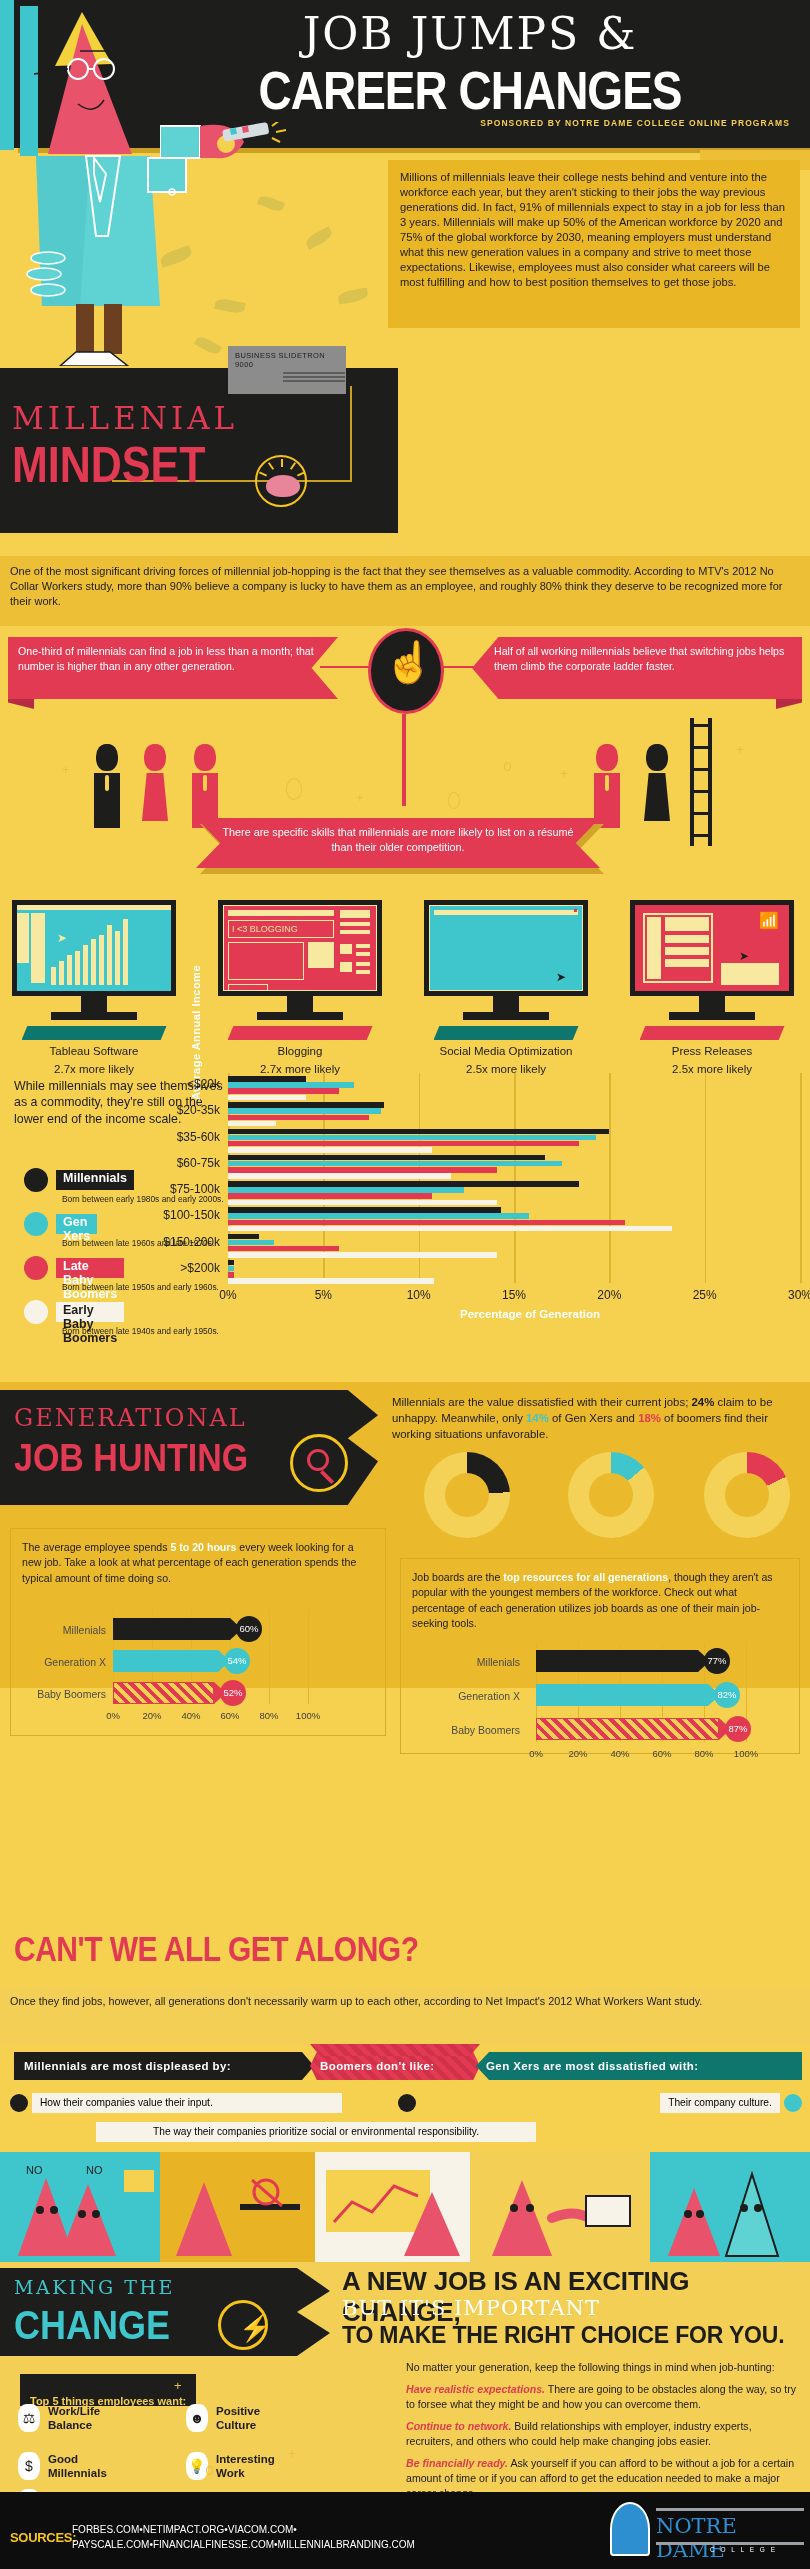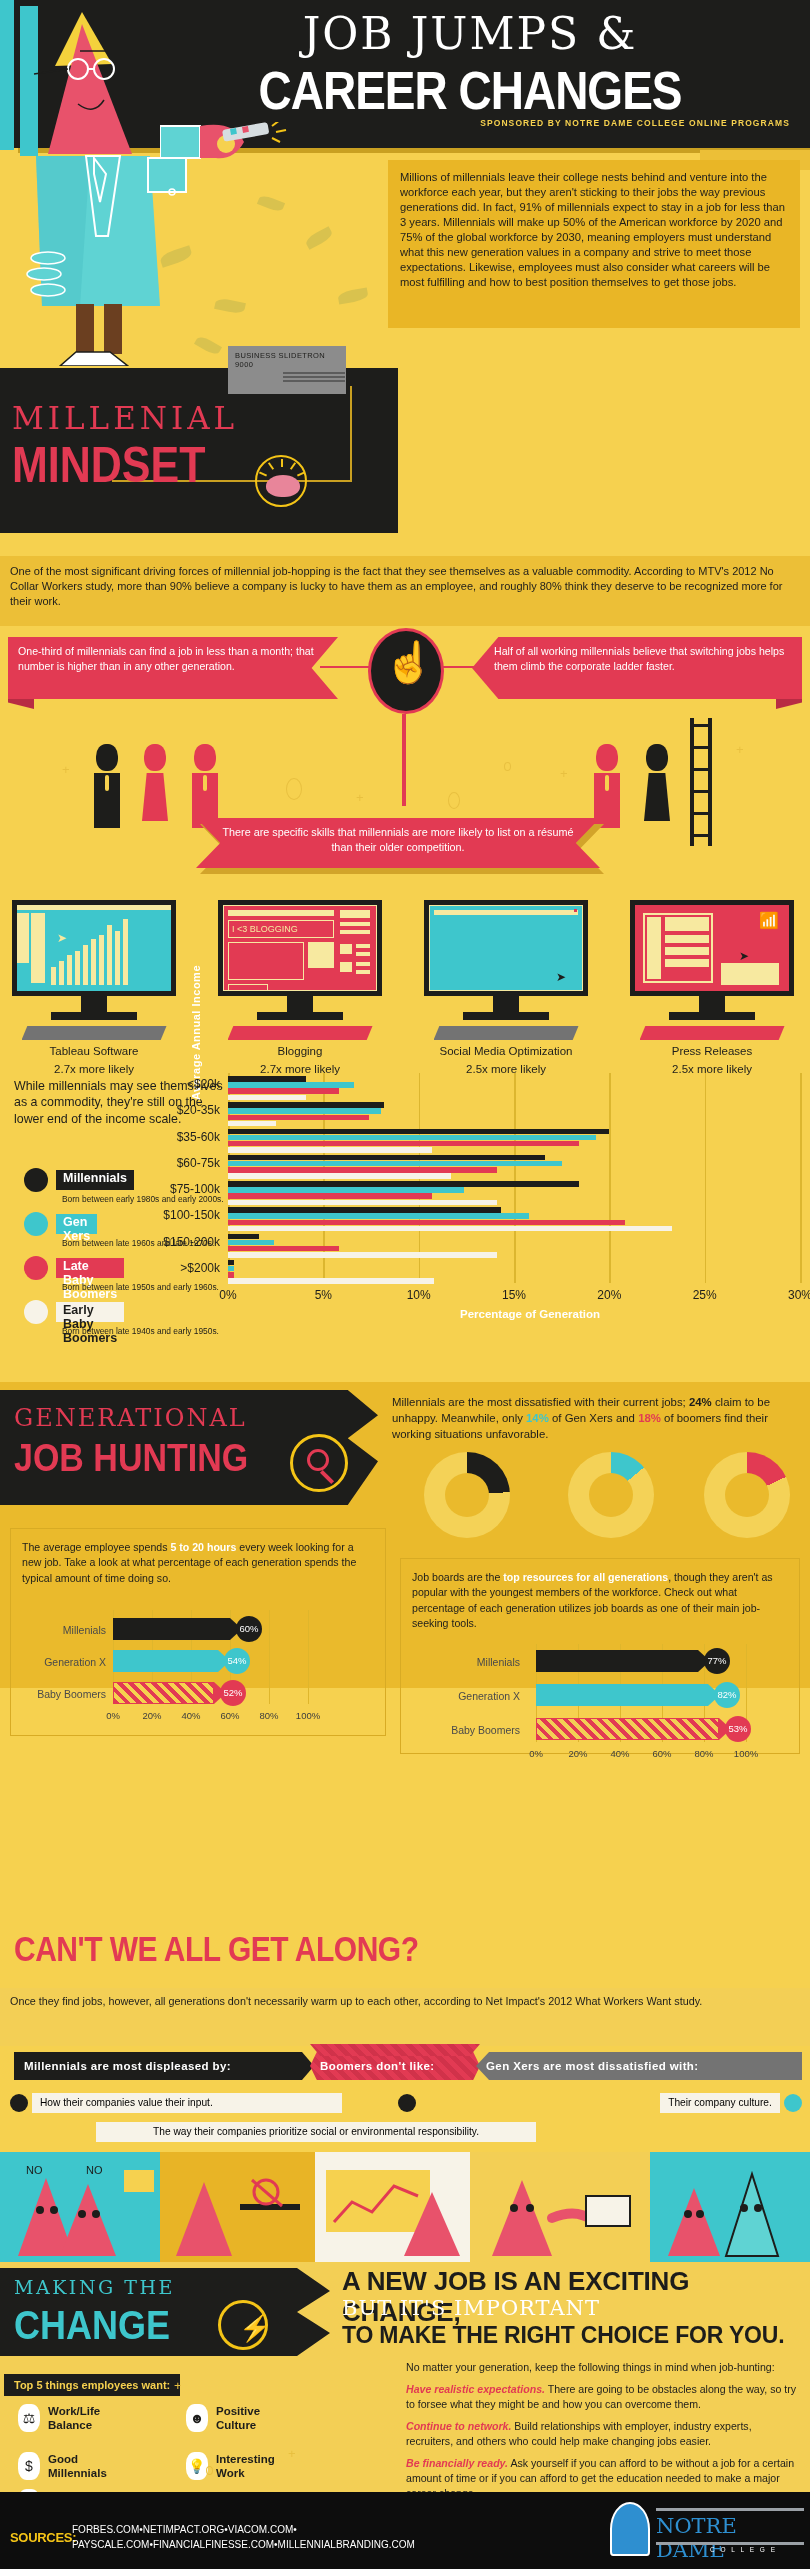--- a/index.html
+++ b/index.html
@@ -7,21 +7,21 @@
     width: 810px; height: 2569px;
     font-family: "Liberation Sans", sans-serif;
     background: #f6d14f;
     overflow: hidden; position: relative;
   }
   .page { width: 810px; height: 1958px; position: relative; background: #f6d14f; }
 
   
   .dark { background: #1d1d1b; }
   .pink { background: #e23a53; }
-  .teal { background: #737373; }
+  .teal { background: #0f766e; }
   .cream { background: #f7f3e8; }
 
   
   #header-band {
     position: absolute; left: 0; top: 0; width: 810px; height: 330px;
     background: #f6d14f;
   }
   #header-left-stripe {
     position: absolute; left: 0; top: 0; width: 14px; height: 150px; background: #3ec6cc;
   }
@@ -240,22 +240,22 @@
     font-weight:700; transform:scaleY(1.12); transform-origin:top left; }
   #bolt-circle { position:absolute; left:218px; top:2300px; width:50px; height:50px;
     border:3px solid #f4c417; border-radius:50%; }
   #bolt { position:absolute; left:18px; top:10px; font-size:26px; color:#f4c417; }
   #mtc-head1 { position:absolute; left:342px; top:2266px; width:460px; color:#1d1d1b;
     font-size:26px; font-weight:700; letter-spacing:-.2px; }
   #mtc-head2 { position:absolute; left:342px; top:2296px; width:460px; color:#fff;
     font-family:"DejaVu Serif", serif; font-size:21px; letter-spacing:1px; }
   #mtc-head3 { position:absolute; left:342px; top:2322px; width:460px; color:#1d1d1b;
     font-size:23px; font-weight:700; letter-spacing:-.2px; }
-  #top5-chip { position:absolute; left:4px; top:2374px; height:22px; background:#1d1d1b;
-    color:#f6d14f; font-size:11px; font-weight:700; line-height:22px; padding:0 10px; }
+  #top5-chip { position:absolute; left:20px; top:2374px; height:22px; background:#1d1d1b;
+    color:#f6d14f; font-size:11px; font-weight:700; line-height:22px; padding:16px 10px; }
   .want-item { position:absolute; font-size:11.5px; line-height:1.25; color:#1d1d1b; font-weight:700; }
   .want-icon { position:absolute; width:22px; height:28px; background:#fff; border-radius:40%;
     text-align:center; line-height:28px; font-size:14px; color:#1d1d1b; }
   #advice { position:absolute; left:406px; top:2360px; width:394px; font-size:10.6px;
     line-height:1.42; color:#1d1d1b; }
   .adv-h { color:#e23a53; font-weight:700; font-style:italic; }
 
   
   #footer { position:absolute; left:0; top:2492px; width:810px; height:77px; background:#0d0d0d; }
   #sources-label { position:absolute; left:10px; top:2530px; color:#f4c417; font-size:13px;
@@ -590,21 +590,21 @@
 
   <div id="gjh-band"></div>
   <div id="gjh-black"></div>
   <div id="gjh-gen">GENERATIONAL</div>
   <div id="gjh-job">JOB HUNTING</div>
   <div id="magnifier">
     <div id="mag-glass"></div>
     <div id="mag-handle"></div>
   </div>
   <div id="gjh-text">
-    <span>Millennials are the most dissatisfied with their current jobs; </span><b style="color:#1d1d1b">24%</b><span> claim to be unhappy. Meanwhile, only </span><b style="color:#3ec6cc">14%</b><span> of Gen Xers and </span><b style="color:#e23a53">18%</b><span> of boomers find their working situations unfavorable.</span>
+    <span>Millennials are the value dissatisfied with their current jobs; </span><b style="color:#1d1d1b">24%</b><span> claim to be unhappy. Meanwhile, only </span><b style="color:#3ec6cc">14%</b><span> of Gen Xers and </span><b style="color:#e23a53">18%</b><span> of boomers find their working situations unfavorable.</span>
   </div>
 
   <div class="donut" style="left:424px;top:1452px;
        background:conic-gradient(#1d1d1b 0 86deg,#f4d257 86deg 360deg);">
     <div style="position:absolute;left:21px;top:21px;width:44px;height:44px;border-radius:50%;background:#eaba2c"></div>
   </div>
   <div class="donut" style="left:568px;top:1452px;
        background:conic-gradient(#3ec6cc 0 50deg,#f4d257 50deg 360deg);">
     <div style="position:absolute;left:21px;top:21px;width:44px;height:44px;border-radius:50%;background:#eaba2c"></div>
   </div>
@@ -659,21 +659,21 @@
     <div class="hb-grid" style="left:704px;top:1644px;height:98px"></div>
     <div class="hb-grid" style="left:746px;top:1644px;height:98px"></div>
     <div class="hbar" style="left:536px;top:1650px;width:162px;background:#1d1d1b"></div>
     <div class="hbar-arrow" style="left:698px;top:1650px;border-left:12px solid #1d1d1b"></div>
     <div class="hbar-badge" style="left:704px;top:1648px;background:#1d1d1b">77%</div>
     <div class="hbar" style="left:536px;top:1684px;width:172px;background:#3ec6cc"></div>
     <div class="hbar-arrow" style="left:708px;top:1684px;border-left:12px solid #3ec6cc"></div>
     <div class="hbar-badge" style="left:714px;top:1682px;background:#3ec6cc">82%</div>
     <div class="hbar" style="left:536px;top:1718px;width:183px;background:repeating-linear-gradient(45deg,#e23a53 0 4px,#f3cf55 4px 8px);border:1.5px solid #e23a53"></div>
     <div class="hbar-arrow" style="left:719px;top:1718px;border-left:12px solid #e23a53"></div>
-    <div class="hbar-badge" style="left:725px;top:1716px;background:#e23a53">53%</div>
+    <div class="hbar-badge" style="left:725px;top:1716px;background:#e23a53">87%</div>
     <div class="hb-tick" style="left:521px;top:1748px">0%</div>
     <div class="hb-tick" style="left:563px;top:1748px">20%</div>
     <div class="hb-tick" style="left:605px;top:1748px">40%</div>
     <div class="hb-tick" style="left:647px;top:1748px">60%</div>
     <div class="hb-tick" style="left:689px;top:1748px">80%</div>
     <div class="hb-tick" style="left:731px;top:1748px">100%</div>
   </div>
 
   <div id="cant">CAN'T WE ALL GET ALONG?</div>
 

